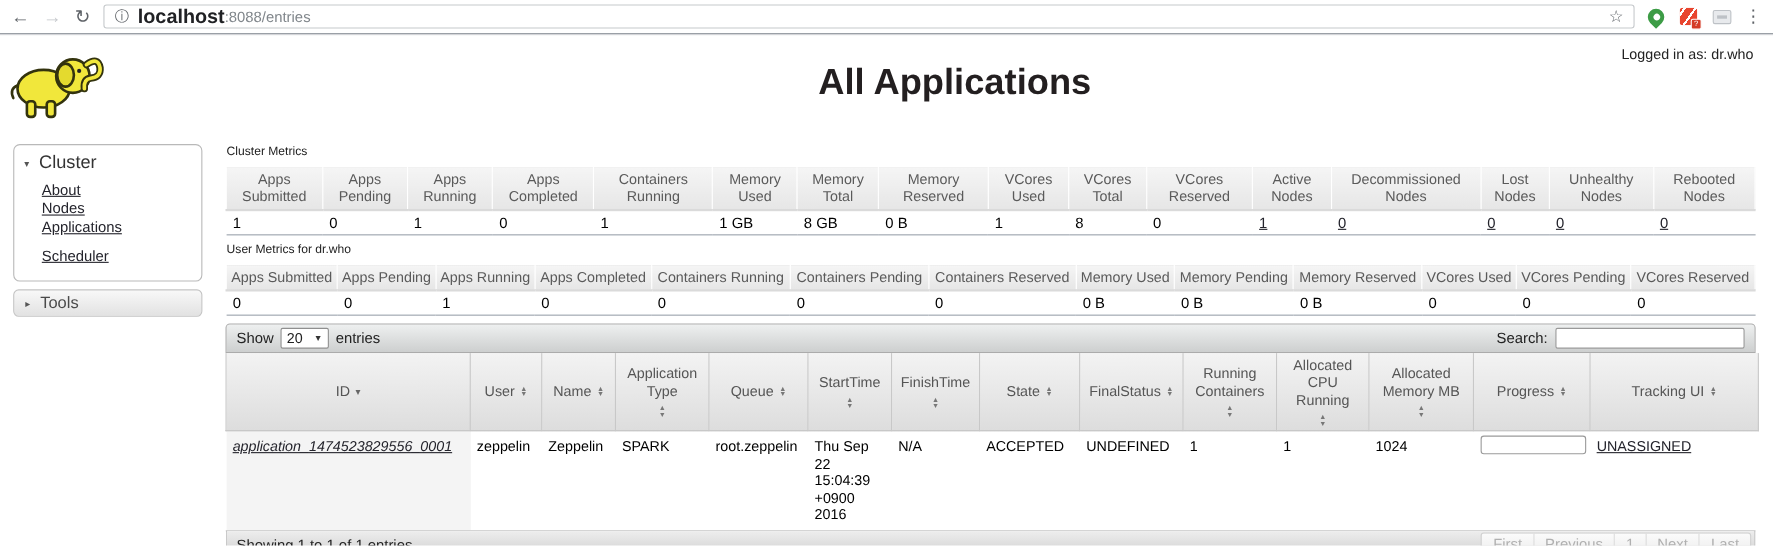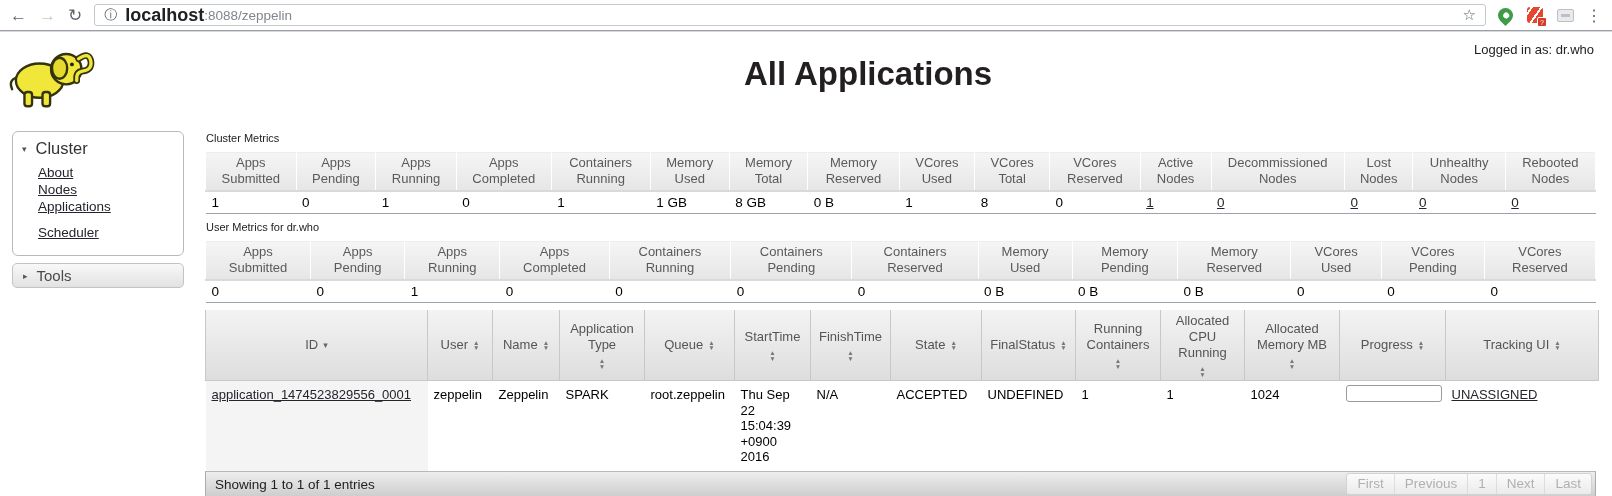--- a/index.html
+++ b/index.html
@@ -66,21 +66,21 @@
                font-size:15px; color:#4a4a4a; display:flex; align-items:center; gap:9px;
                cursor:pointer; }
 
   
   .main { flex:1; min-width:0; }
   .section-title { font-size:11px; color:#222; margin:1px 0 7px 1px; }
 
   table.metrics { width:100%; border-collapse:collapse; margin-bottom:7px; }
   table.metrics th { background:linear-gradient(#f5f5f5,#e6e6e6); border:1px solid #fff;
                      border-bottom:2px solid #dadada; font-weight:normal; font-size:13px;
-                     color:#5a5a5a; text-align:center; padding:3px 12px; line-height:16px; }
+                     color:#5a5a5a; text-align:center; padding:3px 0; line-height:16px; }
   table.metrics td { font-size:13.5px; color:#000; padding:3px 6px;
                      border-bottom:1px solid #9aa2ac; }
 
   .dt-toolbar { height:27px; background:linear-gradient(#eef0f0,#cdcfcf);
                 border:1px solid #ababab; border-radius:4px 4px 0 0; display:flex;
                 justify-content:space-between; align-items:center; padding:0 9px;
                 font-size:13.5px; color:#222; margin-top:4px; }
   .dt-length { display:flex; align-items:center; }
   .dt-select { display:inline-flex; align-items:center; gap:10px; background:#fff;
                border:1px solid #8f8f8f; border-radius:2px; font-size:13px; height:19px;
@@ -93,21 +93,21 @@
   table.apps { width:100%; border-collapse:collapse; table-layout:fixed; }
   table.apps thead th { background:linear-gradient(#f3f3f3,#dddddd); border:1px solid #c8c8c8;
                         border-top:none; font-weight:normal; font-size:13px; color:#555;
                         padding:3px 4px; vertical-align:middle; line-height:16px; cursor:pointer; }
   .thw { display:flex; align-items:center; justify-content:center; gap:5px; flex-wrap:wrap; }
   .sort-both { display:inline-flex; flex-direction:column; font-size:6.5px; color:#777;
                line-height:5.5px; }
   .sort-desc { font-size:9px; color:#666; }
   table.apps tbody td { font-size:13px; color:#000; padding:6px 6px; vertical-align:top;
                         line-height:15.5px; word-wrap:break-word; }
-  td.sorted { background:#f4f4f4; }
+  td.sorted { background:#f4f4f4;font-style:italic; }
   .row-min { height:88px; }
 
   .pbar { width:96px; height:17px; border:1px solid #9a9a9a; border-radius:3px;
           background:#fff; overflow:hidden; margin-top:-2px; }
   .pbar-fill { height:100%; background:#5a9bd4; }
 
   .dt-footer { height:27px; background:linear-gradient(#ededed,#cdcdcd);
                border:1px solid #ababab; border-top:1px solid #b8b8b8;
                border-radius:0 0 4px 4px; display:flex; justify-content:space-between;
                align-items:center; padding:0 3px 0 9px; font-size:13.5px; color:#222; }
@@ -121,21 +121,21 @@
 </head>
 <body>
 
 <div class="browser-bar">
   <span class="nav-ico">←</span>
   <span class="nav-ico disabled">→</span>
   <span class="nav-ico">↻</span>
   <div class="url-bar">
     <span class="info-ico">ⓘ</span>
     <span class="url-host">localhost</span>
-    <span class="url-rest" style="margin-left:-8px;">:8088/zeppelin</span>
+    <span class="url-rest" style="margin-left:-8px;">:8088/entries</span>
     <span class="url-spacer"></span>
     <span class="star-ico">☆</span>
   </div>
   <div class="ext-group">
     <span class="ext-pin"></span>
     <span class="ext-red">
       <span class="ext-badge">?</span>
     </span>
     <span class="ext-grey"></span>
   </div>
@@ -262,20 +262,34 @@
           <td>0 B</td>
           <td>0 B</td>
           <td>0 B</td>
           <td>0</td>
           <td>0</td>
           <td>0</td>
         </tr>
       </tbody>
     </table>
 
+    <div class="dt-toolbar">
+      <div class="dt-length">
+        <span>Show</span>
+        <span class="dt-select">
+          <span>20</span>
+          <span class="caret">▼</span>
+        </span>
+        <span>entries</span>
+      </div>
+      <div class="dt-search">
+        <span>Search:</span>
+        <input type="text" style="">
+      </div>
+    </div>
 
     <table class="apps">
       <colgroup>
         <col style="width:222px">
           <col style="width:65px">
           <col style="width:67px">
         <col style="width:85px">
           <col style="width:90px">
           <col style="width:76px">
         <col style="width:80px">

